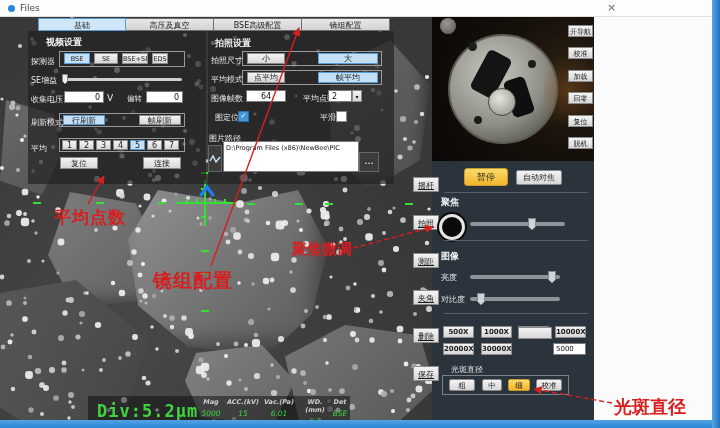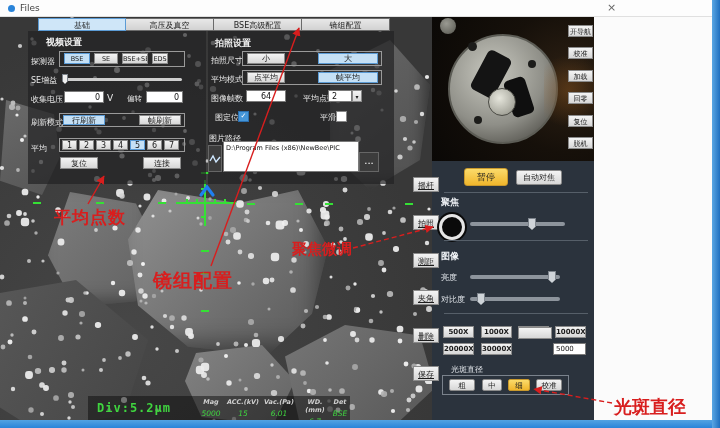--- a/index.html
+++ b/index.html
@@ -39,21 +39,21 @@
   .stage-btn{width:25px;height:12px;line-height:12px;font-size:7px;z-index:12;}
   .slider-track{position:absolute;height:4px;border-radius:2px;background:#8d949c;}
   .slider-thumb{position:absolute;width:8px;height:12px;background:#cfd4d9;border:1px solid #7d848c;box-sizing:border-box;clip-path:polygon(0 0,100% 0,100% 68%,50% 100%,0 68%);}
   .rlabel{position:absolute;font-size:8px;color:#dfe3e8;white-space:nowrap;}
   .rtitle{position:absolute;font-size:9px;font-weight:bold;color:#f0f3f6;}
   .mag-btn{width:31px;height:12px;line-height:11px;font-size:7px;font-weight:bold;}
   .spot-btn{height:12px;line-height:11px;font-size:7.5px;border-radius:2px;}
   .yellow{background:linear-gradient(#fbdb6b,#f0b62c);border-color:#c9992d;}
   
   #statusbar{left:88px;top:396px;width:262px;height:24px;background:rgba(8,8,8,0.48);z-index:15;}
-  .stat-div{position:absolute;left:9px;top:5px;font-size:12px;font-weight:bold;color:#3fd43f;font-family:"DejaVu Sans Mono",monospace;letter-spacing:1px;}
+  .stat-div{position:absolute;left:9px;top:5px;font-size:17px;font-weight:bold;color:#3fd43f;font-family:"DejaVu Sans Mono",monospace;letter-spacing:1px;}
   .stat-col{position:absolute;top:2px;text-align:center;}
   .stat-h{font-size:6.5px;color:#cfcfcf;font-style:italic;font-weight:bold;}
   .stat-v{font-size:7.5px;color:#3fd43f;font-style:italic;margin-top:3px;}
   
   .green{background:#35e035;position:absolute;z-index:8;}
   
   .anno{position:absolute;color:#d81e1e;font-weight:bold;z-index:62;font-family:"DejaVu Serif","Liberation Serif",serif;white-space:nowrap;}
   #arrows{position:absolute;left:0;top:0;width:720px;height:428px;z-index:60;pointer-events:none;}
   .cam-el{position:absolute;}
 </style>

